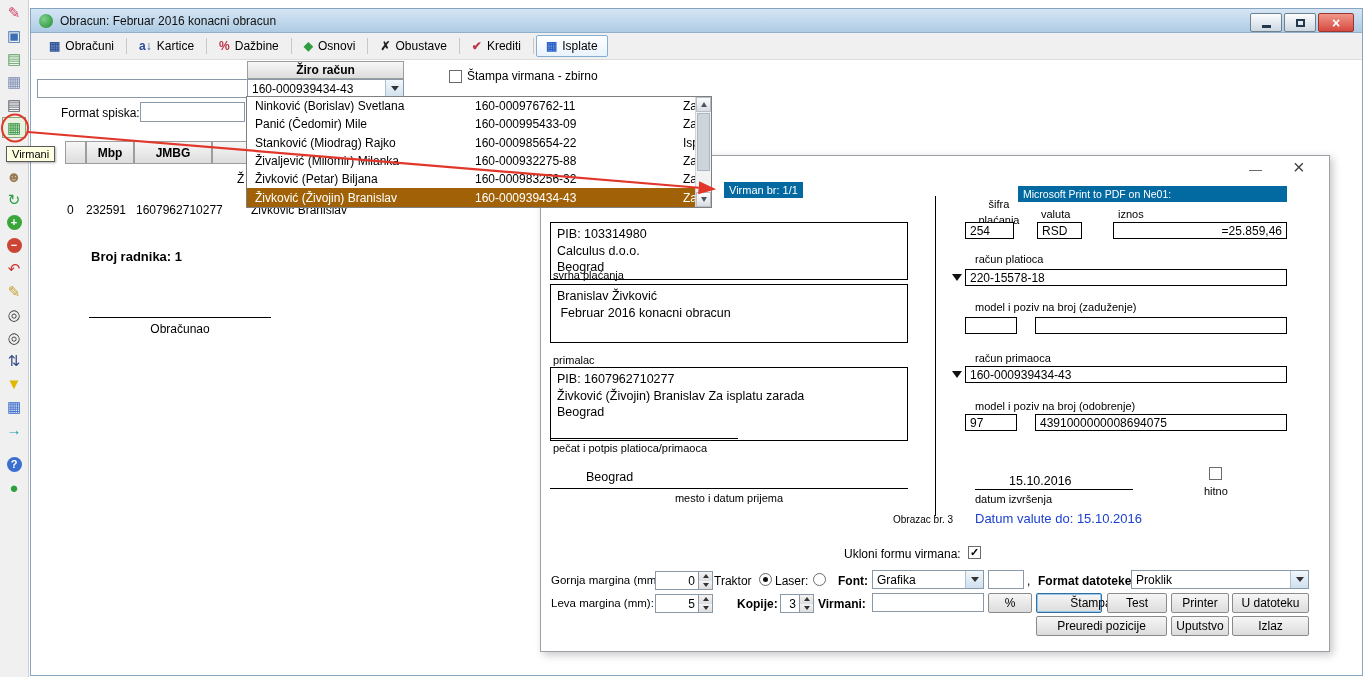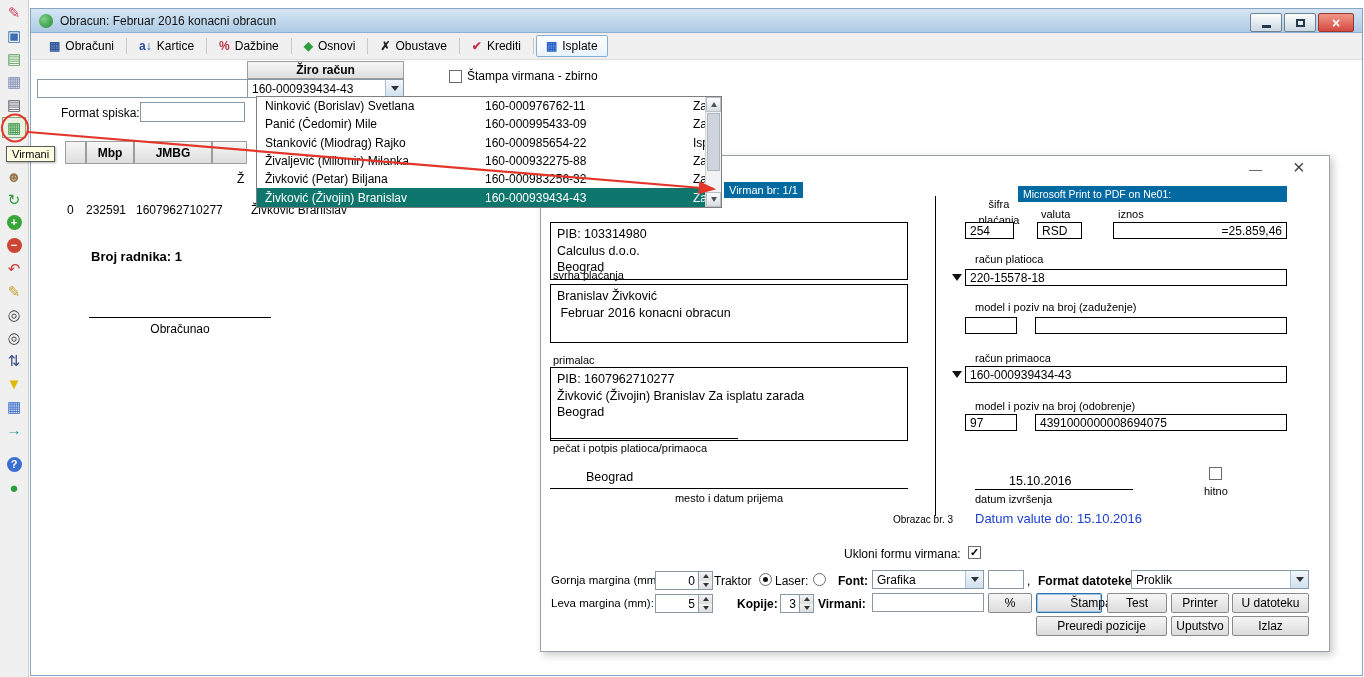--- a/index.html
+++ b/index.html
@@ -90,25 +90,25 @@
     white-space:pre-wrap;box-sizing:border-box;}
   .line{position:absolute;border-top:1px solid #000;}
   .vline{position:absolute;border-left:1px solid #000;}
   .slbl{position:absolute;font-size:11px;white-space:nowrap;}
   .blue-text{color:#1b3fcf;font-size:13px;}
   .lookup-ico{position:absolute;width:13px;height:14px;display:flex;align-items:center;justify-content:center;}
   .lookup-ico::before{content:"";width:0;height:0;border-left:5px solid transparent;border-right:5px solid transparent;
     border-top:7px solid #111;}
 
   
-  .dropdown{position:absolute;left:256px;top:96px;width:466px;height:112px;background:#fff;
+  .dropdown{position:absolute;left:246px;top:96px;width:466px;height:112px;background:#fff;
     border:1px solid #7f7f7f;box-sizing:border-box;z-index:10;font-size:12px;}
   .dd-rows{position:absolute;left:0;top:0;right:15px;bottom:0;overflow:hidden;}
   .dd-row{display:grid;grid-template-columns:220px 208px auto;height:18.3px;align-items:center;padding-left:8px;cursor:default;}
-  .dd-row.selected{background:#0f766e;color:#fff;}
+  .dd-row.selected{background:#a16207;color:#fff;}
   .dd-cell{white-space:nowrap;overflow:hidden;}
   .dd-scroll{position:absolute;right:0;top:0;bottom:0;width:15px;background:#f1f2f4;border-left:1px solid #d5d5d5;}
   .dd-sbtn{position:absolute;left:0;right:0;height:15px;background:linear-gradient(#fefefe,#d8dde3);
     border:1px solid #b8bec6;box-sizing:border-box;display:flex;align-items:center;justify-content:center;}
   .dd-sbtn.up{top:0}.dd-sbtn.down{bottom:0}
   .tri-u{width:0;height:0;border-left:3.5px solid transparent;border-right:3.5px solid transparent;border-bottom:5px solid #4a5560;}
   .tri-d{width:0;height:0;border-left:3.5px solid transparent;border-right:3.5px solid transparent;border-top:5px solid #4a5560;}
   .dd-thumb{position:absolute;left:1px;right:1px;top:16px;height:58px;background:#cdd4db;border:1px solid #aeb6bf;box-sizing:border-box;}
 
   

